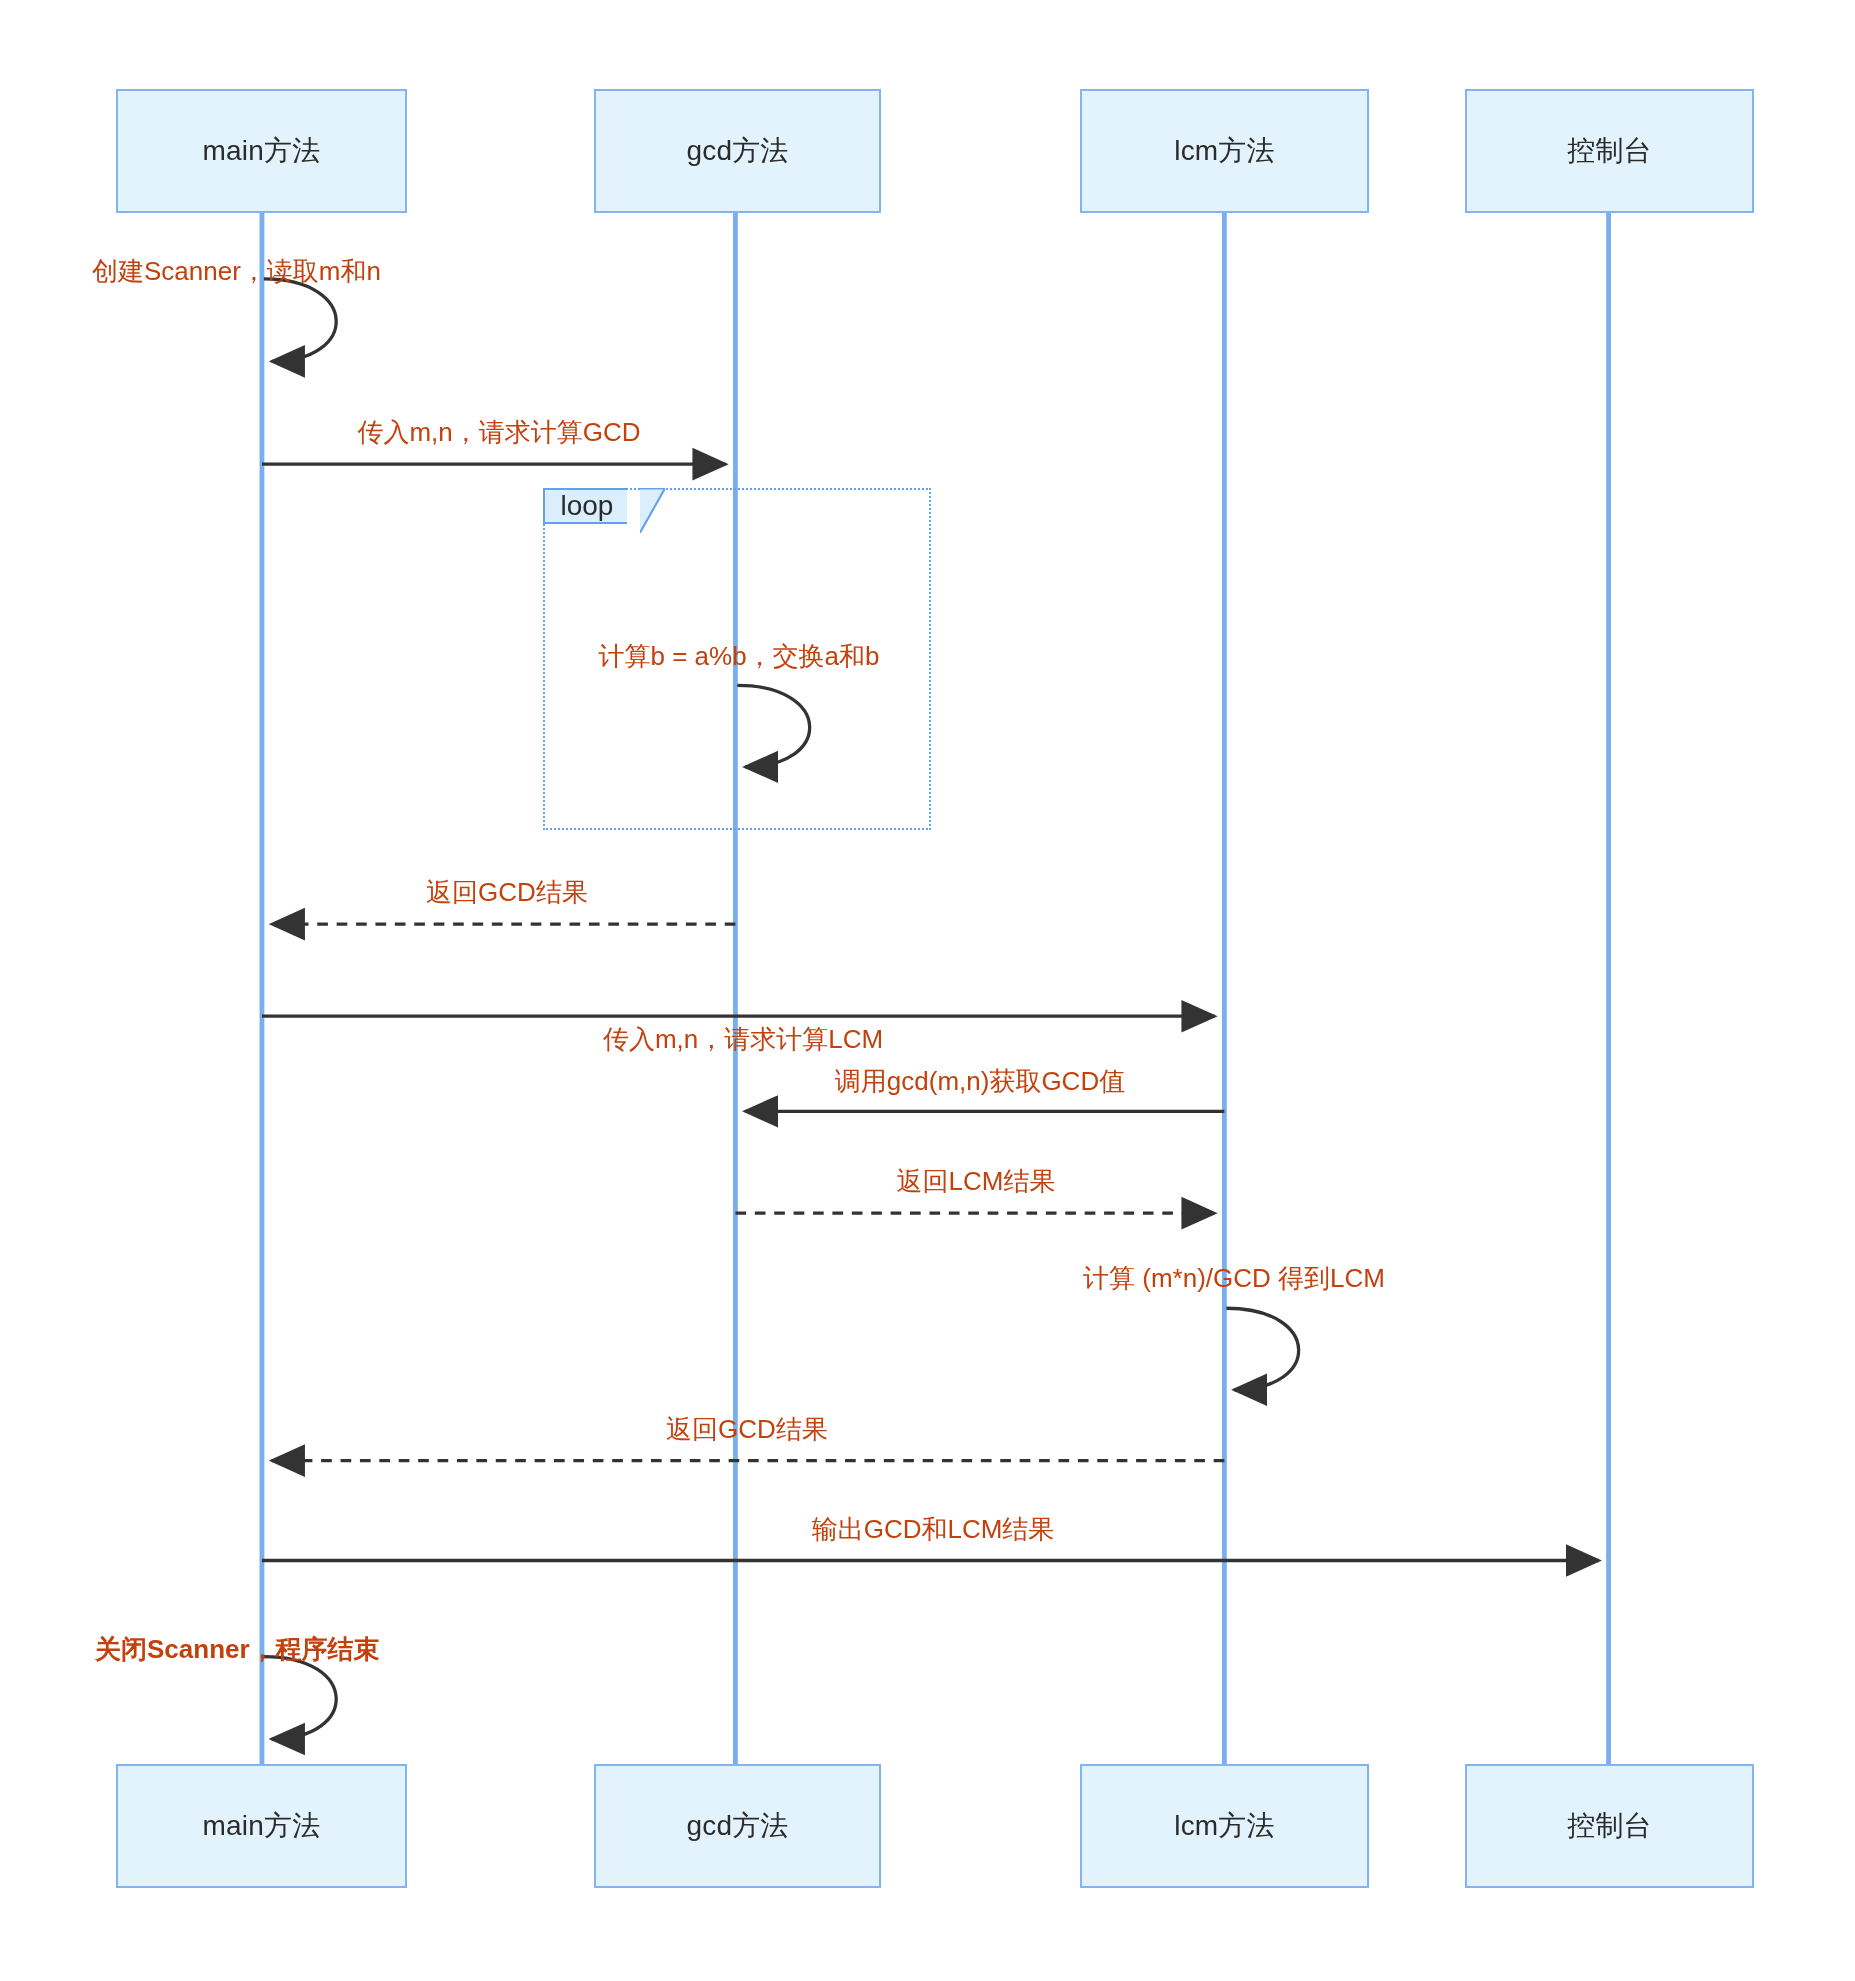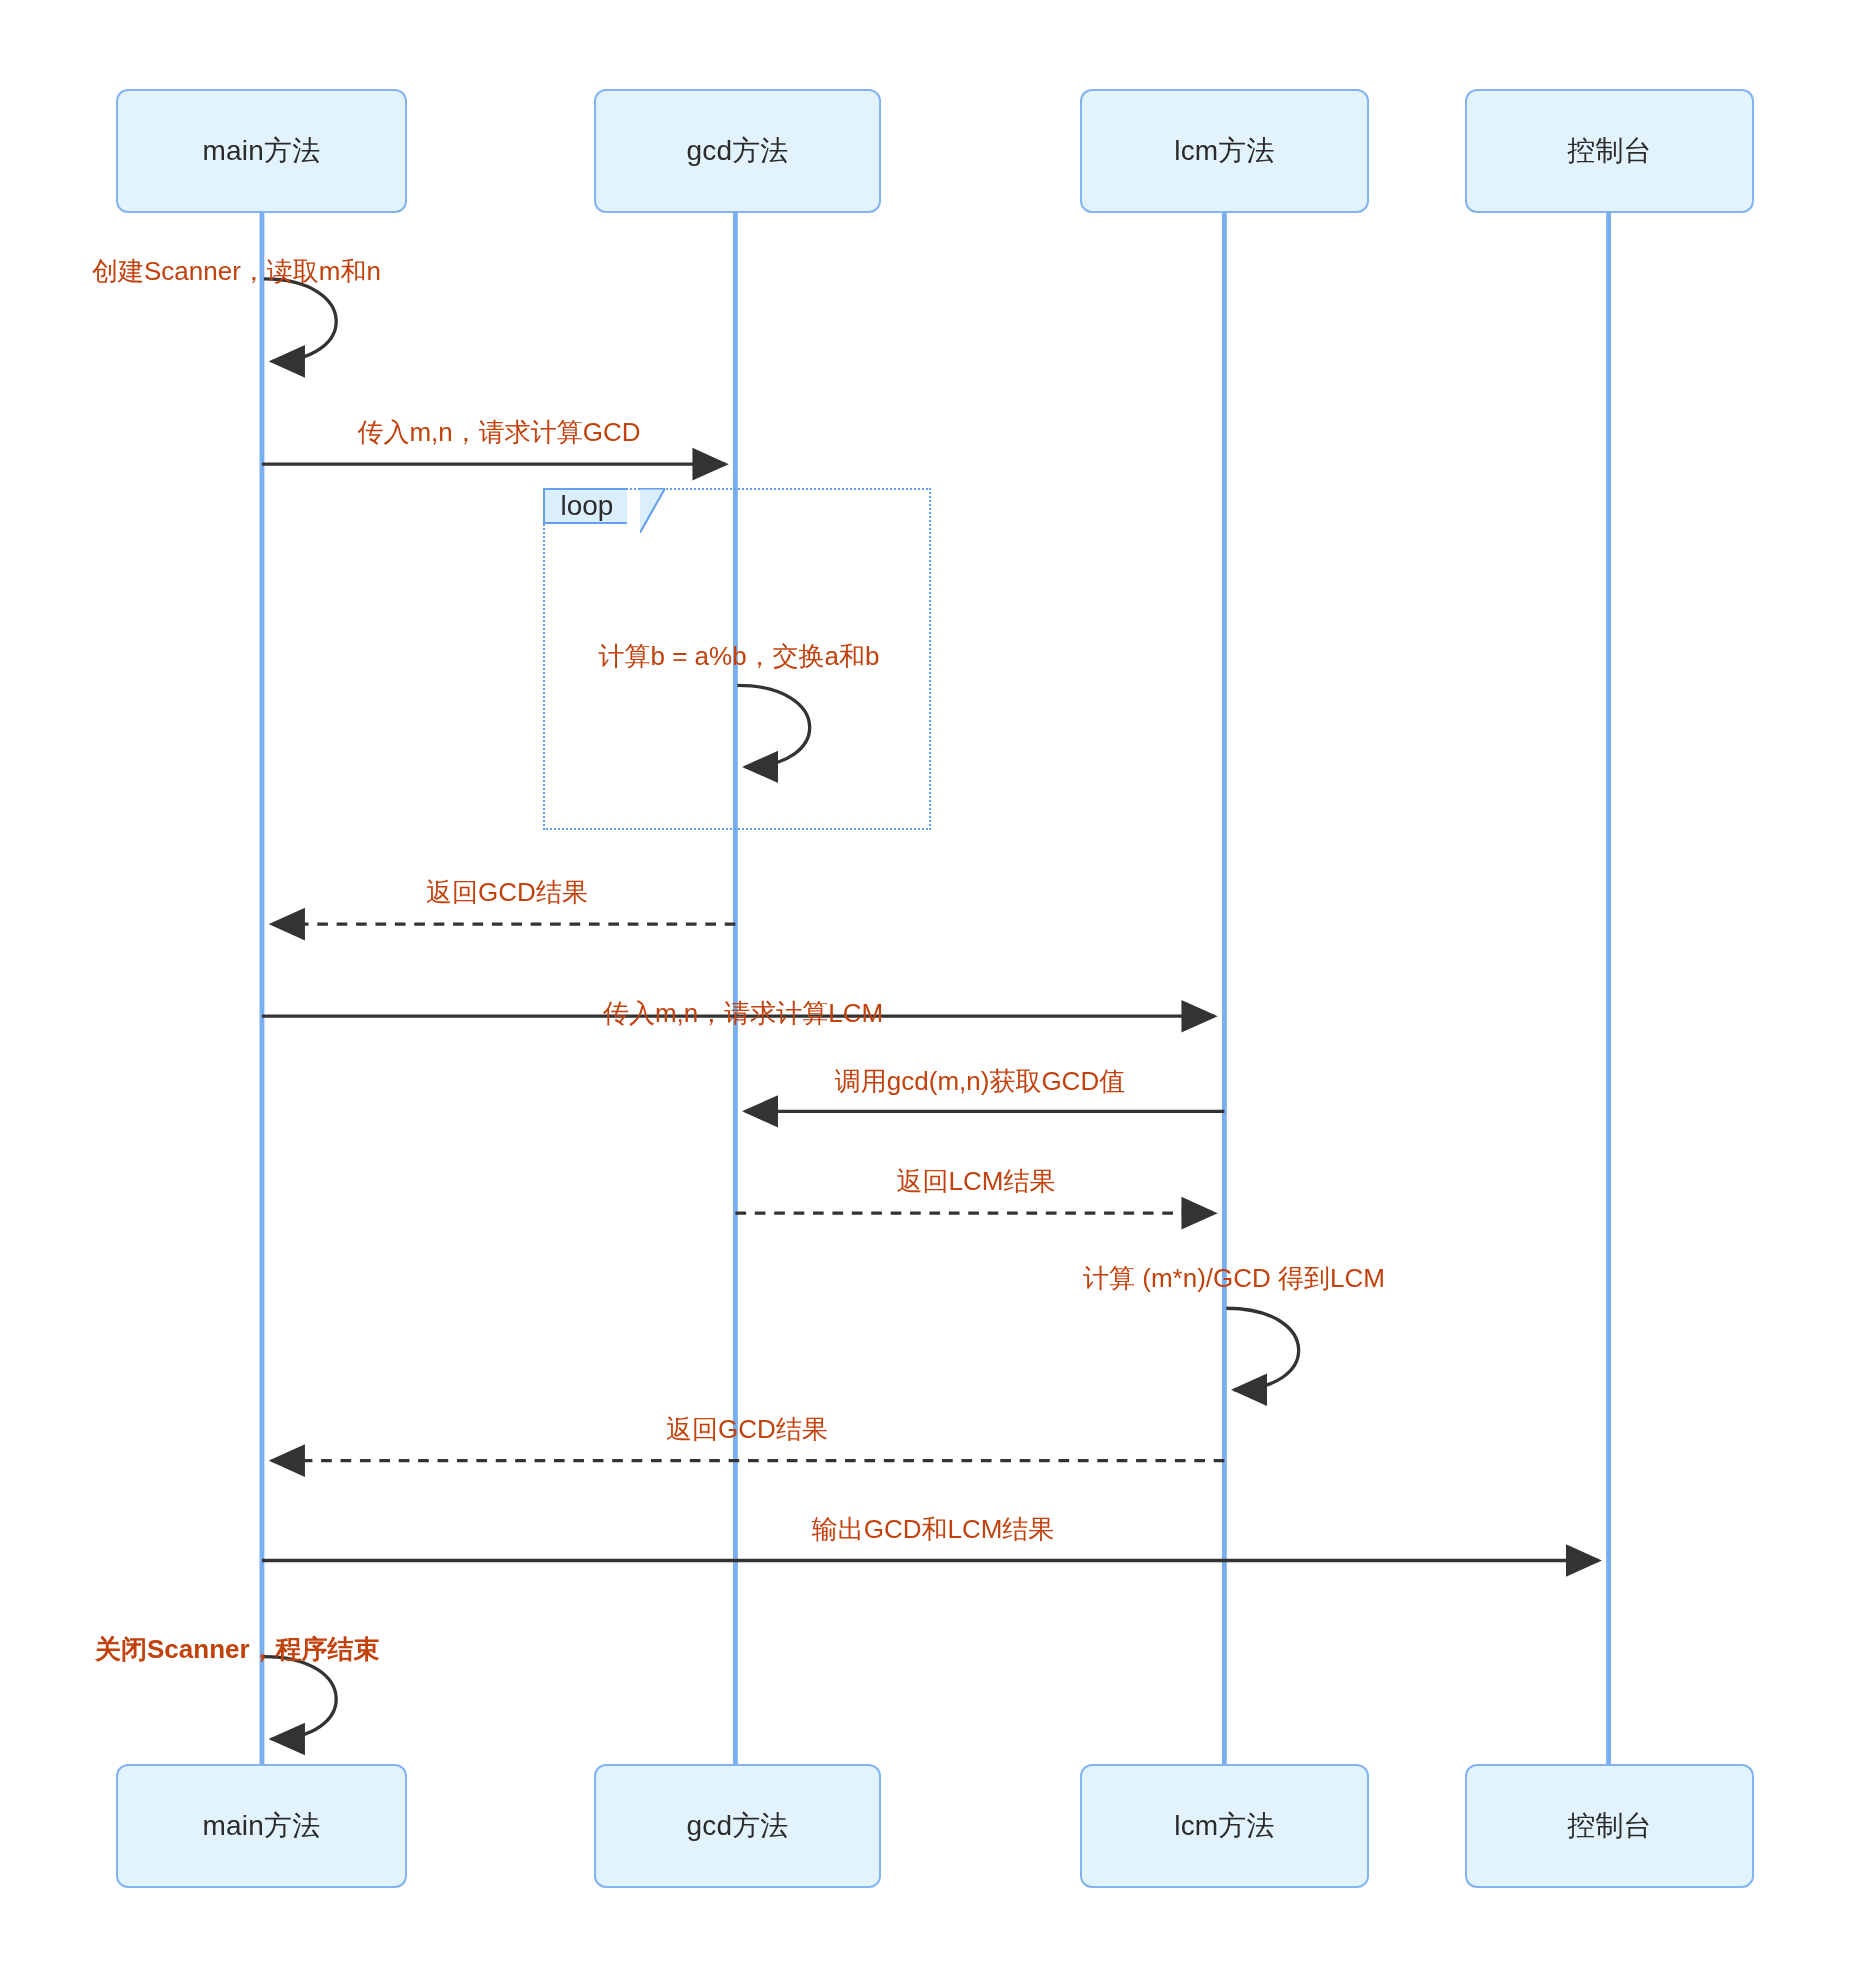--- a/index.html
+++ b/index.html
@@ -25,21 +25,21 @@
     top: 0;
     width: 1855px;
     height: 1982px;
     display: block;
   }
   .participant-box {
     position: absolute;
     box-sizing: border-box;
     background: #e3f3fd;
     border: 2.1px solid #83b4f2;
-    border-radius: 12px;
+    border-radius: 0;
     display: flex;
     align-items: center;
     justify-content: center;
   }
   .participant-label {
     font-size: 28px;
     color: #2b2b2b;
     letter-spacing: 0.2px;
     white-space: nowrap;
   }
@@ -192,21 +192,21 @@
   </div>
 
   <div class="msg-label left-anchored" style="left:92px; top:254px;">创建Scanner，读取m和n</div>
 
   <div class="msg-label" style="left:499px; top:415px;">传入m,n，请求计算GCD</div>
 
   <div class="msg-label" style="left:739px; top:639px;">计算b = a%b，交换a和b</div>
 
   <div class="msg-label" style="left:507px; top:875px;">返回GCD结果</div>
 
-  <div class="msg-label" style="left:743px; top:996px;">传入m,n，请求计算LCM</div>
+  <div class="msg-label" style="left:743px; top:1022px;">传入m,n，请求计算LCM</div>
 
   <div class="msg-label" style="left:980px; top:1064px;">调用gcd(m,n)获取GCD值</div>
 
   <div class="msg-label" style="left:976px; top:1164px;">返回LCM结果</div>
 
   <div class="msg-label" style="left:1234px; top:1261px;">计算 (m*n)/GCD 得到LCM</div>
 
   <div class="msg-label" style="left:747px; top:1412px;">返回GCD结果</div>
 
   <div class="msg-label" style="left:933px; top:1512px;">输出GCD和LCM结果</div>

